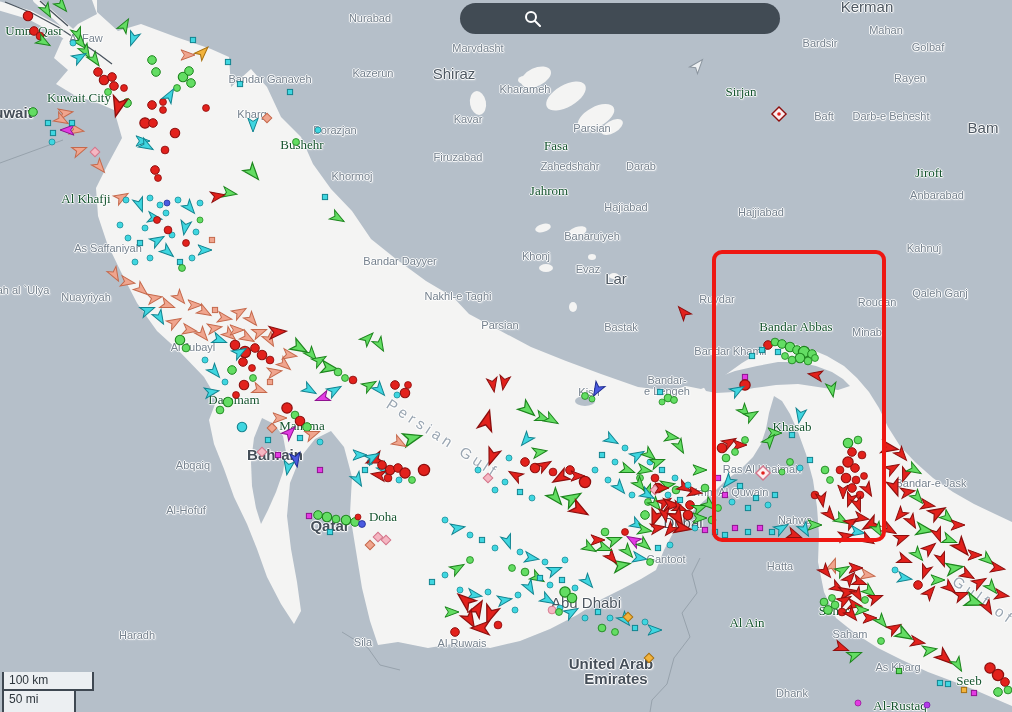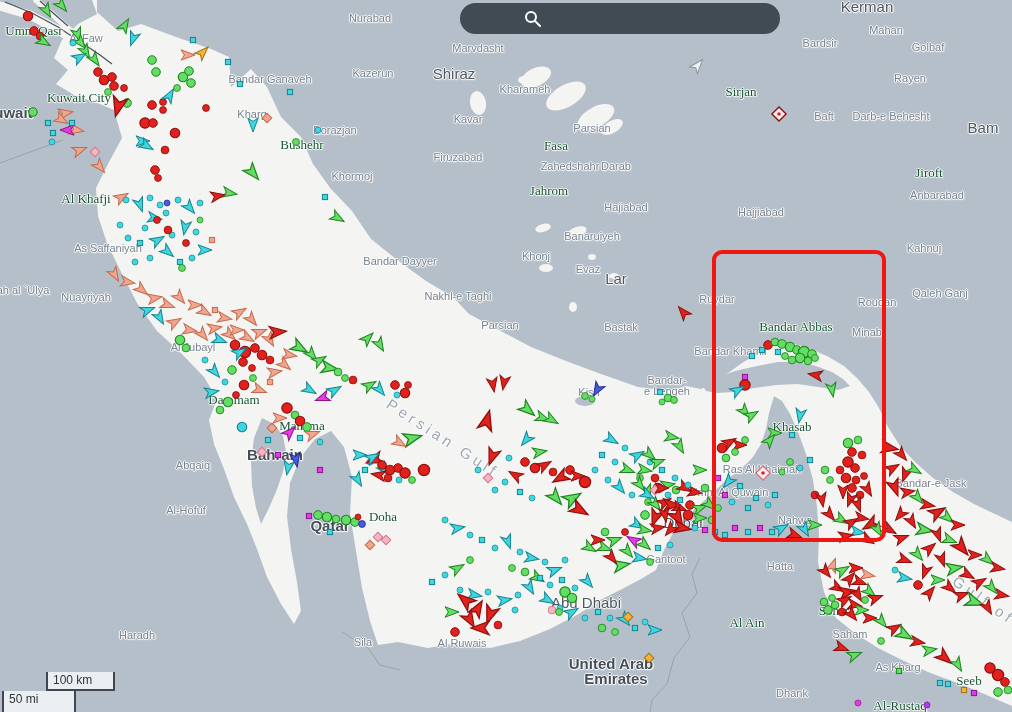--- a/index.html
+++ b/index.html
@@ -18,21 +18,21 @@
   #selrect{position:absolute;z-index:5;border:4px solid #ee1712;border-radius:10px;background:transparent;}
   #searchbar{position:absolute;left:460px;top:3px;width:320px;height:31px;border-radius:17px;
              background:rgba(60,70,79,.96);z-index:6;display:flex;align-items:center;padding-left:64px;box-sizing:border-box;}
   #searchbar svg{flex:0 0 auto;margin-right:10px;}
   #search-input{background:transparent;border:none;outline:none;color:#dfe3e6;font-size:15px;
                 font-family:"Liberation Sans",sans-serif;width:200px;}
   #search-input::placeholder{color:#b3bac0;opacity:1;}
   .scalebox{position:absolute;left:2px;z-index:6;background:rgba(255,255,255,.75);
             border:2px solid #3f4852;border-top:none;box-sizing:border-box;
             color:#2e363d;font-size:12px;line-height:15px;padding:1px 4px 0 5px;}
-  #scale-km{top:672px;width:69px;height:19px;margin-left:44px;}
+  #scale-km{top:672px;width:92px;height:19px;}
   #scale-mi{top:691px;width:74px;height:25px;}
 </style>
 </head>
 <body>
 
 <div id="stage">
 
   <svg id="geo" width="1012" height="712">
     <rect x="0" y="0" width="1012" height="712" fill="#f4f4f3"></rect>
     <g fill="#b5bfc9" stroke="none">
@@ -88,21 +88,21 @@
       <div class="lbl s" style="left: 373px; top: 73px; transform: translate(-50%, -50%);">Kazerun</div>
       <div class="lbl l" style="left: 454px; top: 73px; transform: translate(-50%, -50%);">Shiraz</div>
       <div class="lbl s" style="left: 478px; top: 48px; transform: translate(-50%, -50%);">Marvdasht</div>
       <div class="lbl s" style="left: 370px; top: 18px; transform: translate(-50%, -50%);">Nurabad</div>
       <div class="lbl s" style="left: 525px; top: 89px; transform: translate(-50%, -50%);">Kharameh</div>
       <div class="lbl s" style="left: 468px; top: 119px; transform: translate(-50%, -50%);">Kavar</div>
       <div class="lbl s" style="left: 592px; top: 128px; transform: translate(-50%, -50%);">Parsian</div>
       <div class="lbl m" style="left: 556px; top: 146px; transform: translate(-50%, -50%);">Fasa</div>
       <div class="lbl s" style="left: 458px; top: 157px; transform: translate(-50%, -50%);">Firuzabad</div>
       <div class="lbl s" style="left: 570px; top: 166px; transform: translate(-50%, -50%);">Zahedshahr</div>
-      <div class="lbl s" style="left: 616px; top: 166px; transform: translate(-50%, -50%);">Darab</div>
+      <div class="lbl s" style="left: 641px; top: 166px; transform: translate(-50%, -50%);">Darab</div>
       <div class="lbl m" style="left: 549px; top: 191px; transform: translate(-50%, -50%);">Jahrom</div>
       <div class="lbl s" style="left: 626px; top: 207px; transform: translate(-50%, -50%);">Hajiabad</div>
       <div class="lbl s" style="left: 592px; top: 236px; transform: translate(-50%, -50%);">Banaruiyeh</div>
       <div class="lbl s" style="left: 536px; top: 256px; transform: translate(-50%, -50%);">Khonj</div>
       <div class="lbl s" style="left: 588px; top: 269px; transform: translate(-50%, -50%);">Evaz</div>
       <div class="lbl l" style="left: 616px; top: 278px; transform: translate(-50%, -50%);">Lar</div>
       <div class="lbl s" style="left: 621px; top: 327px; transform: translate(-50%, -50%);">Bastak</div>
       <div class="lbl s" style="left: 400px; top: 261px; transform: translate(-50%, -50%);">Bandar Dayyer</div>
       <div class="lbl s" style="left: 458px; top: 296px; transform: translate(-50%, -50%);">Nakhl-e Taghi</div>
       <div class="lbl s" style="left: 500px; top: 325px; transform: translate(-50%, -50%);">Parsian</div>

